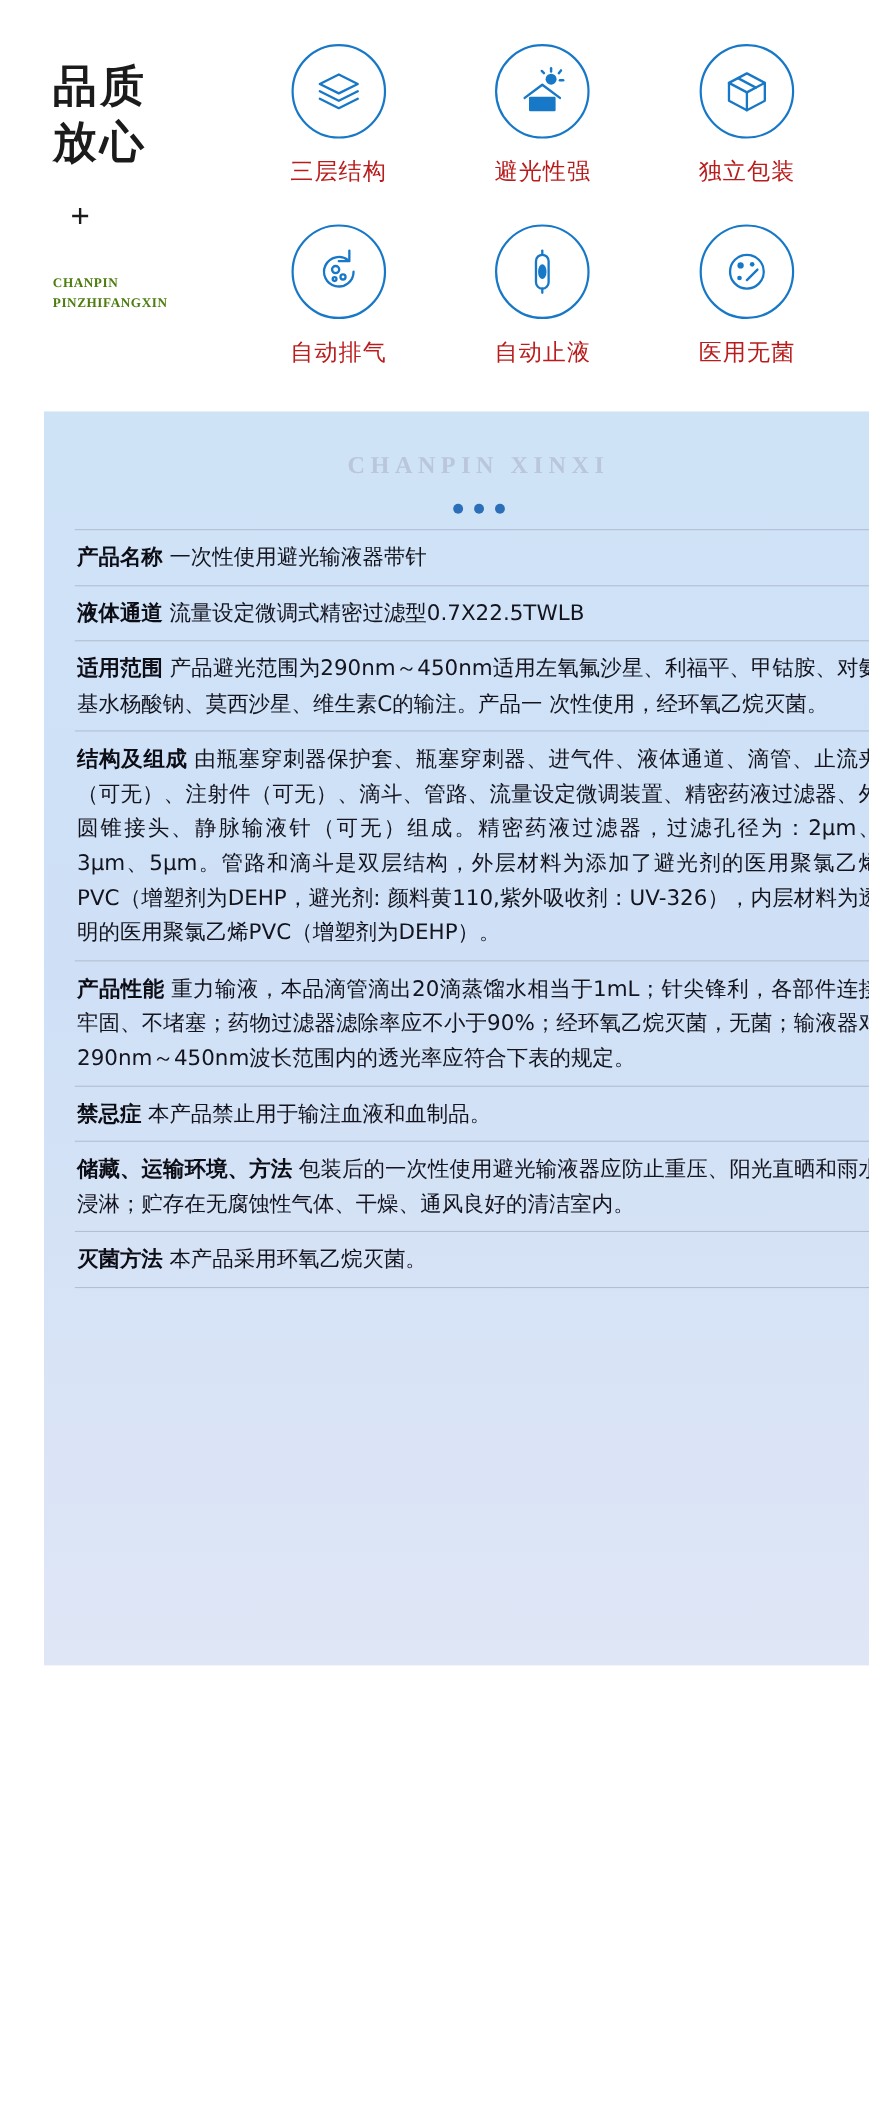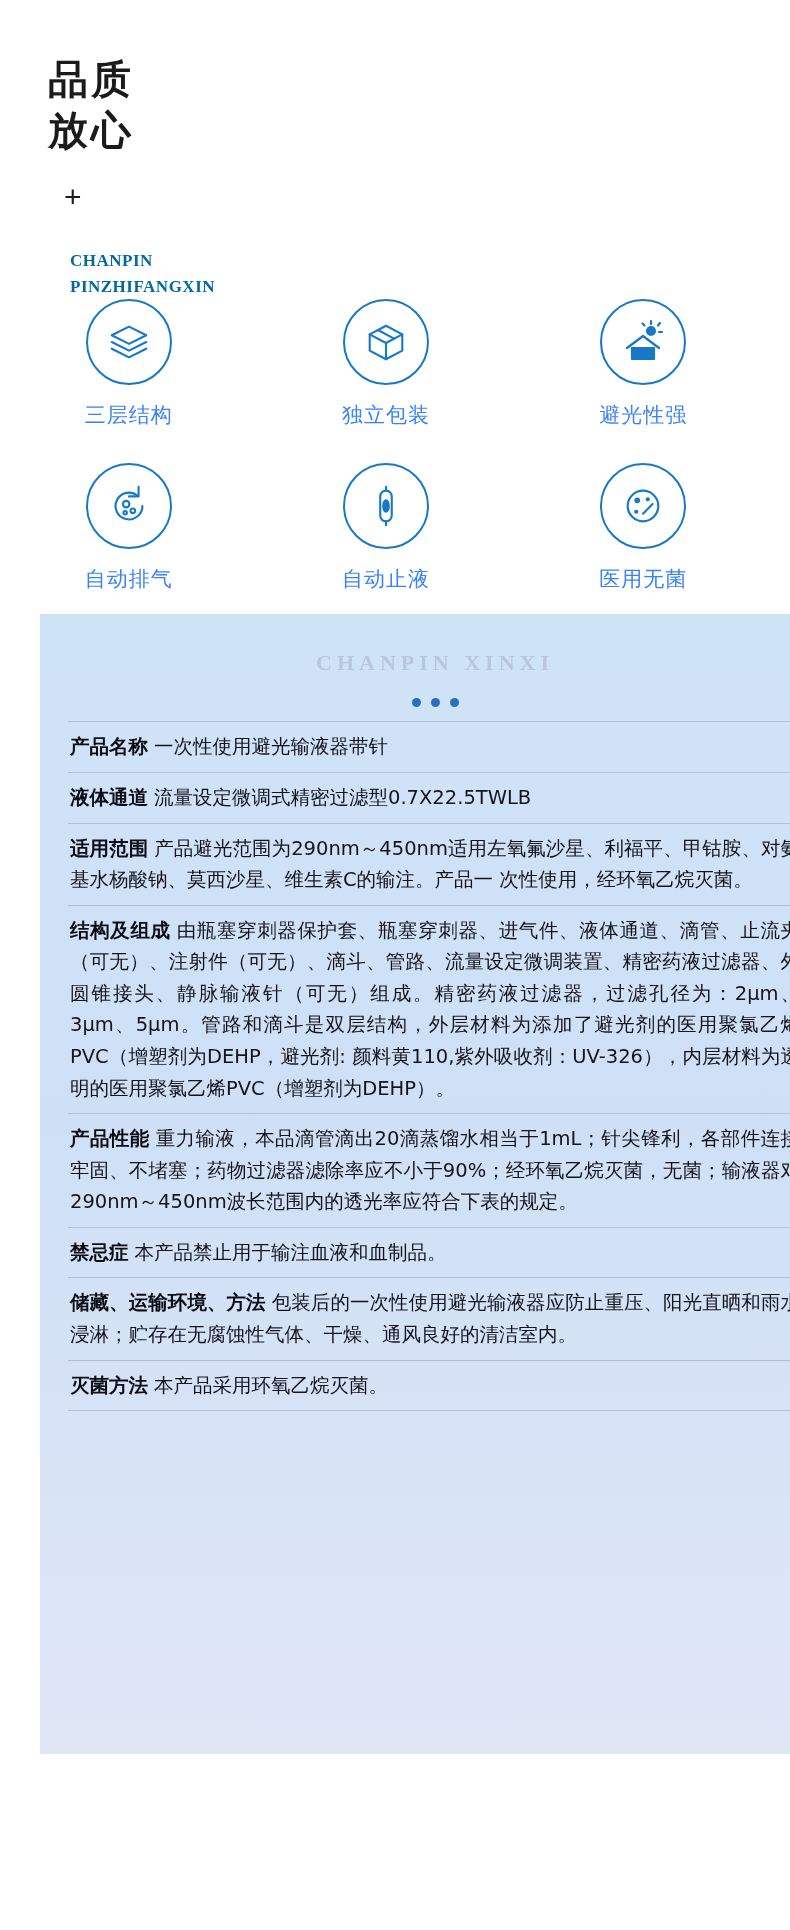--- a/index.html
+++ b/index.html
@@ -11,24 +11,24 @@
   body {
     width: 790px;
     height: 1930px;
     overflow: hidden;
     position: relative;
   }
 
   
   .features {
     width: 790px;
-    padding: 40px 0 21px 0;
+    padding: 40px 0 40px 0;
     background: #ffffff;
     display: flex;
-    flex-direction: column;
+    flex-direction: row;
   }
   .features-left {
     width: 215px;
     padding-left: 48px;
     padding-top: 14px;
     display: flex;
     flex-direction: column;
     align-items: flex-start;
   }
   .brand-cn {
@@ -43,25 +43,24 @@
     font-size: 30px;
     color: #1b1b1b;
     font-weight: 400;
     margin: 26px 0 0 16px;
     line-height: 1;
   }
   .brand-en {
     margin-top: 36px;
     font-family: "Liberation Serif", serif;
     font-weight: bold;
-    font-size: 17px;
+    font-size: 12px;
     line-height: 1.5;
-    color: #0369a1;
+    color: #4d7c0f;
     letter-spacing: 0.5px;
-    margin-left: 22px;
   }
 
   .features-grid {
     flex: 1;
     display: grid;
     grid-template-columns: repeat(3, 1fr);
     grid-template-rows: repeat(2, auto);
     row-gap: 34px;
     padding-right: 18px;
   }
@@ -75,21 +74,21 @@
     height: 86px;
     border-radius: 50%;
     border: 2px solid #1878c8;
     display: flex;
     align-items: center;
     justify-content: center;
   }
   .feature-label {
     margin-top: 16px;
     font-size: 21px;
-    color: #3b82f6;
+    color: #b91c1c;
     letter-spacing: 1px;
     font-family: Liberation Sans, sans-serif;
   }
 
   
   .info-panel {
     width: 790px;
     background: linear-gradient(180deg, #cfe3f7 0%, #cfe0f6 45%, #dfe6f6 100%);
     padding: 36px 0 26px 0;
     min-height: 1140px;
@@ -167,48 +166,48 @@
           <polygon points="24,8 42,17 24,26 6,17"></polygon>
           <polyline points="6,24 24,33 42,24"></polyline>
           <polyline points="6,31 24,40 42,31"></polyline>
         </svg>
       </div>
       <div class="feature-label">三层结构</div>
     </div>
 
     <div class="feature">
       <div class="feature-circle">
-        <svg width="46" height="46" viewBox="0 0 48 48" fill="none" stroke="#1878c8" stroke-width="2.2" stroke-linejoin="round" stroke-linecap="round">
-          <polygon points="24,7 41,16 41,33 24,42 7,33 7,16"></polygon>
-          <polyline points="7,16 24,25 41,16"></polyline>
-          <line x1="24" y1="25" x2="24" y2="42"></line>
-          <line x1="15.5" y1="11.5" x2="32.5" y2="20.5"></line>
-        </svg>
-      </div>
-      <div class="feature-label">独立包装</div>
-    </div>
-
-    <div class="feature">
-      <div class="feature-circle">
         <svg width="48" height="48" viewBox="0 0 48 48" fill="none" stroke="#1878c8" stroke-width="2.2" stroke-linejoin="round" stroke-linecap="round">
           <circle cx="32" cy="13" r="5" fill="#1878c8" stroke="none"></circle>
           <line x1="32" y1="3" x2="32" y2="6"></line>
           <line x1="41" y1="5" x2="39" y2="7.5"></line>
           <line x1="43" y1="14" x2="40" y2="14"></line>
           <line x1="23.5" y1="5.5" x2="25.5" y2="7.5"></line>
           <path d="M8 30 L24 18 L40 30"></path>
           <rect x="13" y="30" width="22" height="11" fill="#1878c8" stroke="#1878c8"></rect>
         </svg>
       </div>
       <div class="feature-label">避光性强</div>
     </div>
 
     <div class="feature">
       <div class="feature-circle">
         <svg width="46" height="46" viewBox="0 0 48 48" fill="none" stroke="#1878c8" stroke-width="2.2" stroke-linejoin="round" stroke-linecap="round">
+          <polygon points="24,7 41,16 41,33 24,42 7,33 7,16"></polygon>
+          <polyline points="7,16 24,25 41,16"></polyline>
+          <line x1="24" y1="25" x2="24" y2="42"></line>
+          <line x1="15.5" y1="11.5" x2="32.5" y2="20.5"></line>
+        </svg>
+      </div>
+      <div class="feature-label">独立包装</div>
+    </div>
+
+    <div class="feature">
+      <div class="feature-circle">
+        <svg width="46" height="46" viewBox="0 0 48 48" fill="none" stroke="#1878c8" stroke-width="2.2" stroke-linejoin="round" stroke-linecap="round">
           <path d="M38 24a14 14 0 1 1-5-10.7"></path>
           <polyline points="34,4 34,14 24,14"></polyline>
           <circle cx="21" cy="22" r="3.4"></circle>
           <circle cx="28" cy="29" r="2.4"></circle>
           <circle cx="20" cy="31" r="1.8"></circle>
         </svg>
       </div>
       <div class="feature-label">自动排气</div>
     </div>
 

